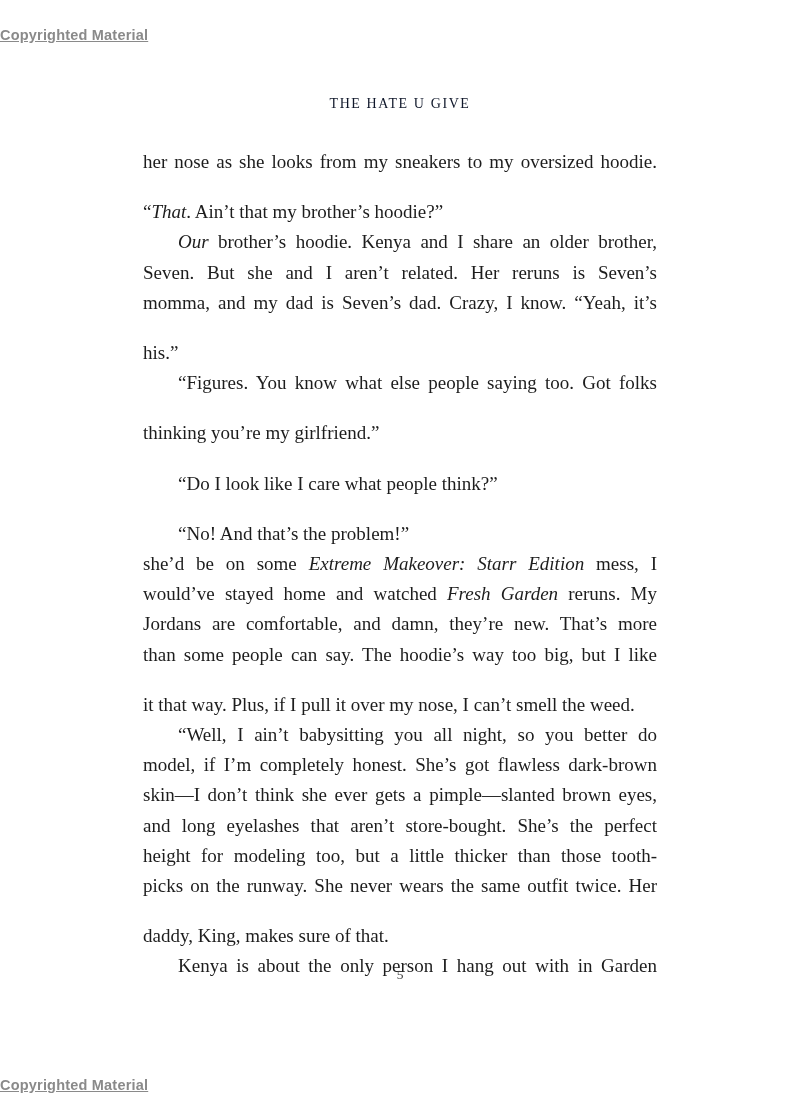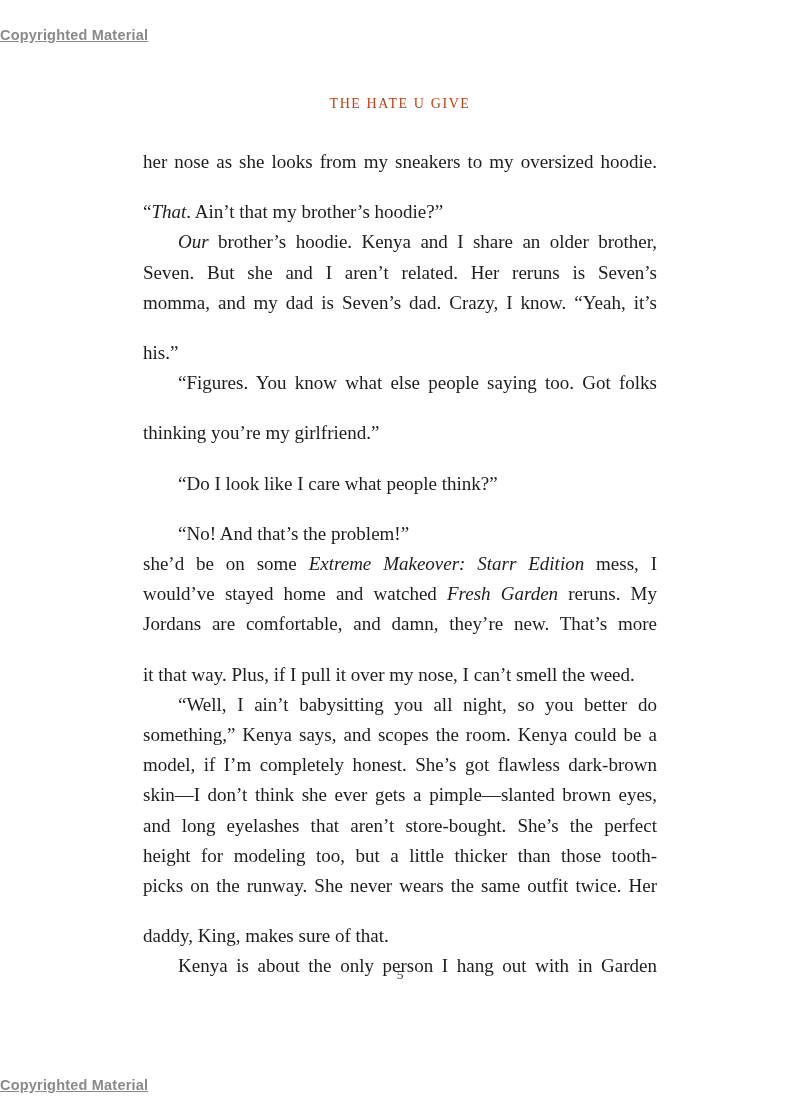--- a/index.html
+++ b/index.html
@@ -24,21 +24,21 @@
   }
   .top-notice { top: 27px; }
   .bottom-notice { top: 1077px; }
   .running-header {
     position: absolute;
     top: 96px;
     left: 0; right: 0;
     text-align: center;
     font-size: 14px;
     letter-spacing: 1.6px;
-    color: #c2410c;
+    color: #0f172a;
   }
   .body-text {
     position: absolute;
     left: 143px;
     top: 147px;
     width: 514px;
     font-size: 19px;
     line-height: 30.2px;
     color: #1d1d1d;
   }
@@ -84,25 +84,25 @@
     <div class="paragraph">
       <div class="line indent last"><span>“Do I look like I care what people think?”</span></div>
     </div>
     <div class="paragraph">
       <div class="line indent last"><span>“No! And that’s the problem!”</span></div>
     </div>
     <div class="paragraph">
       <div class="line"><span>she’d be on some </span><span class="em">Extreme Makeover: Starr Edition</span><span> mess, I</span></div>
       <div class="line"><span>would’ve stayed home and watched </span><span class="em">Fresh Garden</span><span> reruns. My</span></div>
       <div class="line"><span>Jordans are comfortable, and damn, they’re new. That’s more</span></div>
+      <div class="line"><span>than some people can say. The hoodie’s way too big, but I like</span></div>
       <div class="line last"><span>it that way. Plus, if I pull it over my nose, I can’t smell the weed.</span></div>
     </div>
     <div class="paragraph">
       <div class="line indent"><span>“Well, I ain’t babysitting you all night, so you better do</span></div>
-      <div class="line"><span>something,” Kenya says, and scopes the room. Kenya could be a</span></div>
       <div class="line"><span>model, if I’m completely honest. She’s got flawless dark-brown</span></div>
       <div class="line"><span>skin—I don’t think she ever gets a pimple—slanted brown eyes,</span></div>
       <div class="line"><span>and long eyelashes that aren’t store-bought. She’s the perfect</span></div>
       <div class="line"><span>height for modeling too, but a little thicker than those tooth-</span></div>
       <div class="line"><span>picks on the runway. She never wears the same outfit twice. Her</span></div>
       <div class="line last"><span>daddy, King, makes sure of that.</span></div>
     </div>
     <div class="paragraph">
       <div class="line indent"><span>Kenya is about the only person I hang out with in Garden</span></div>
     </div>

